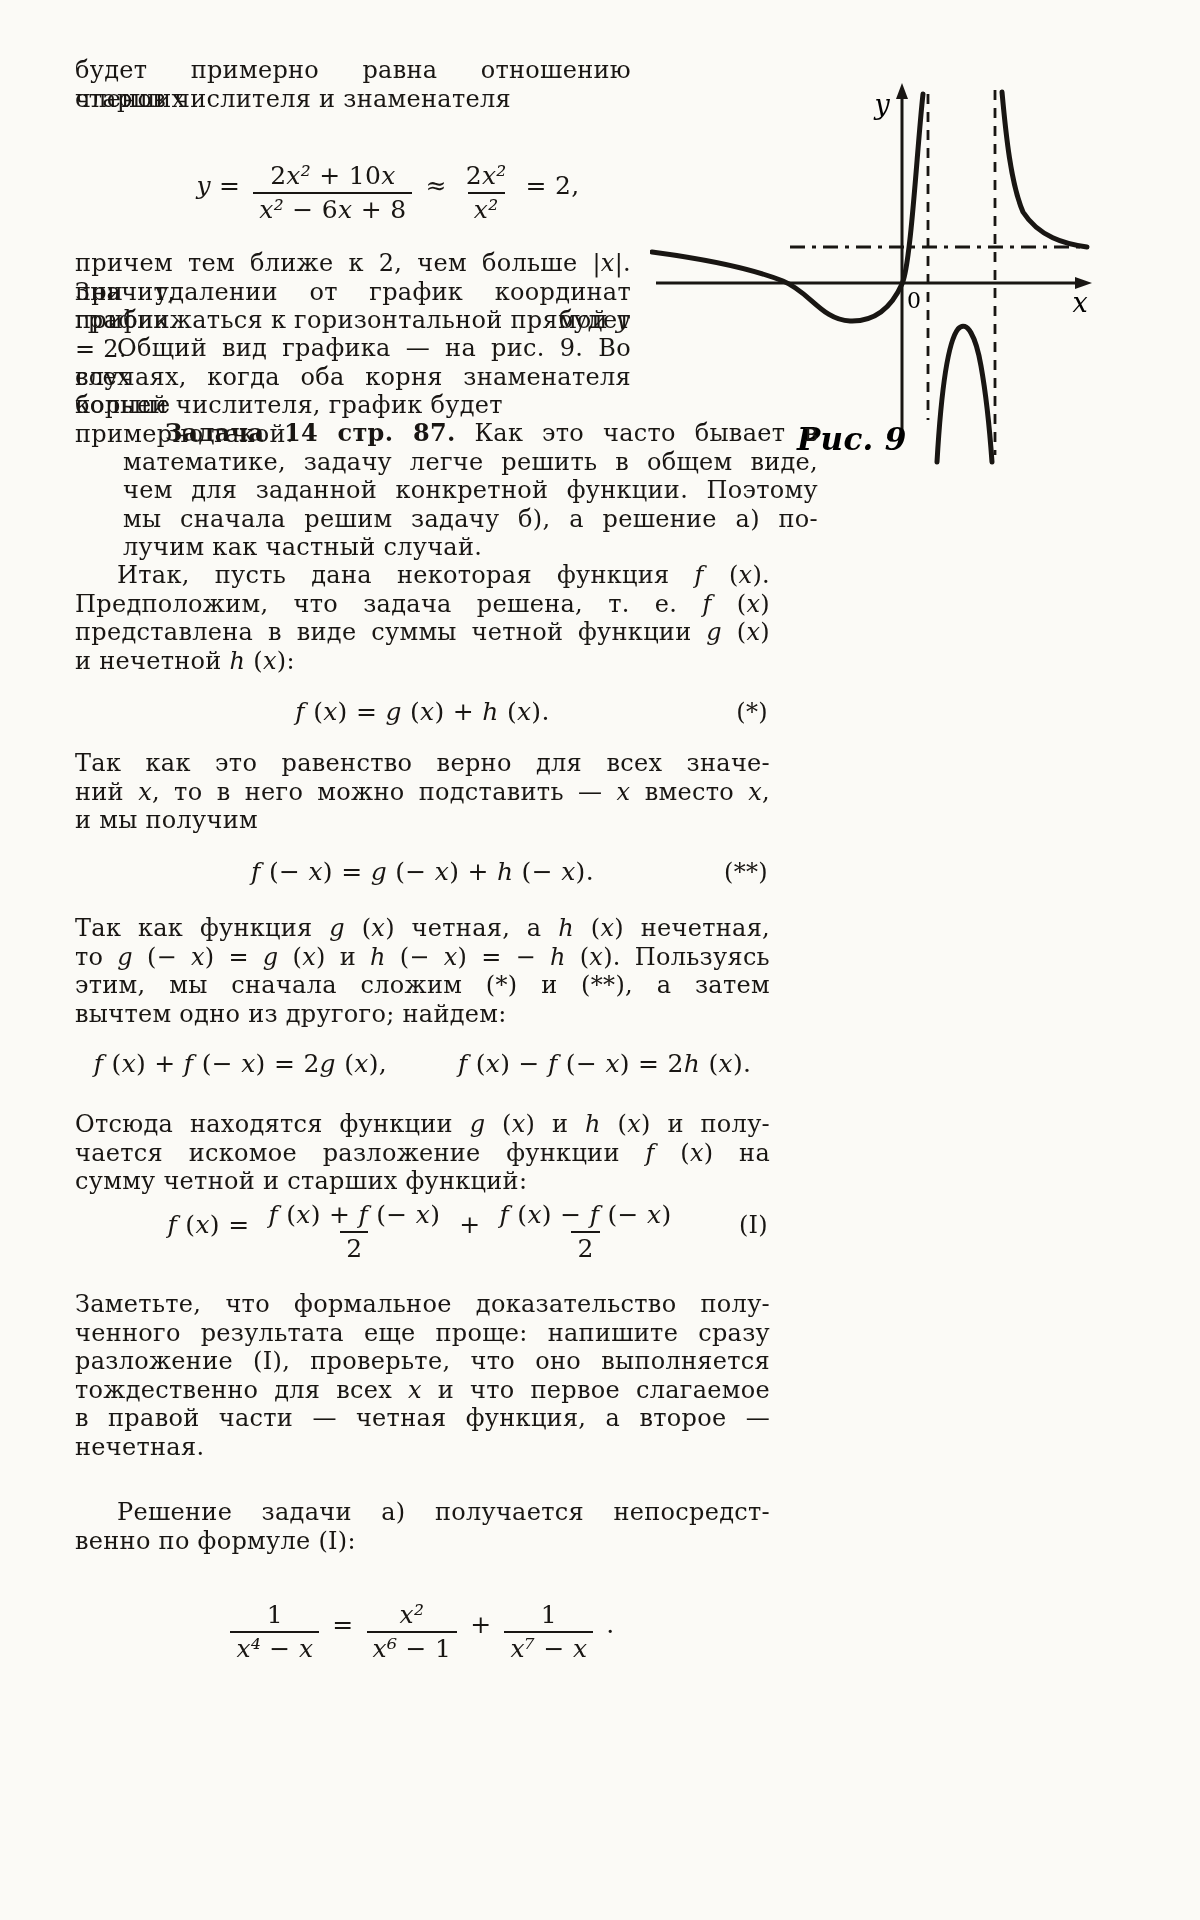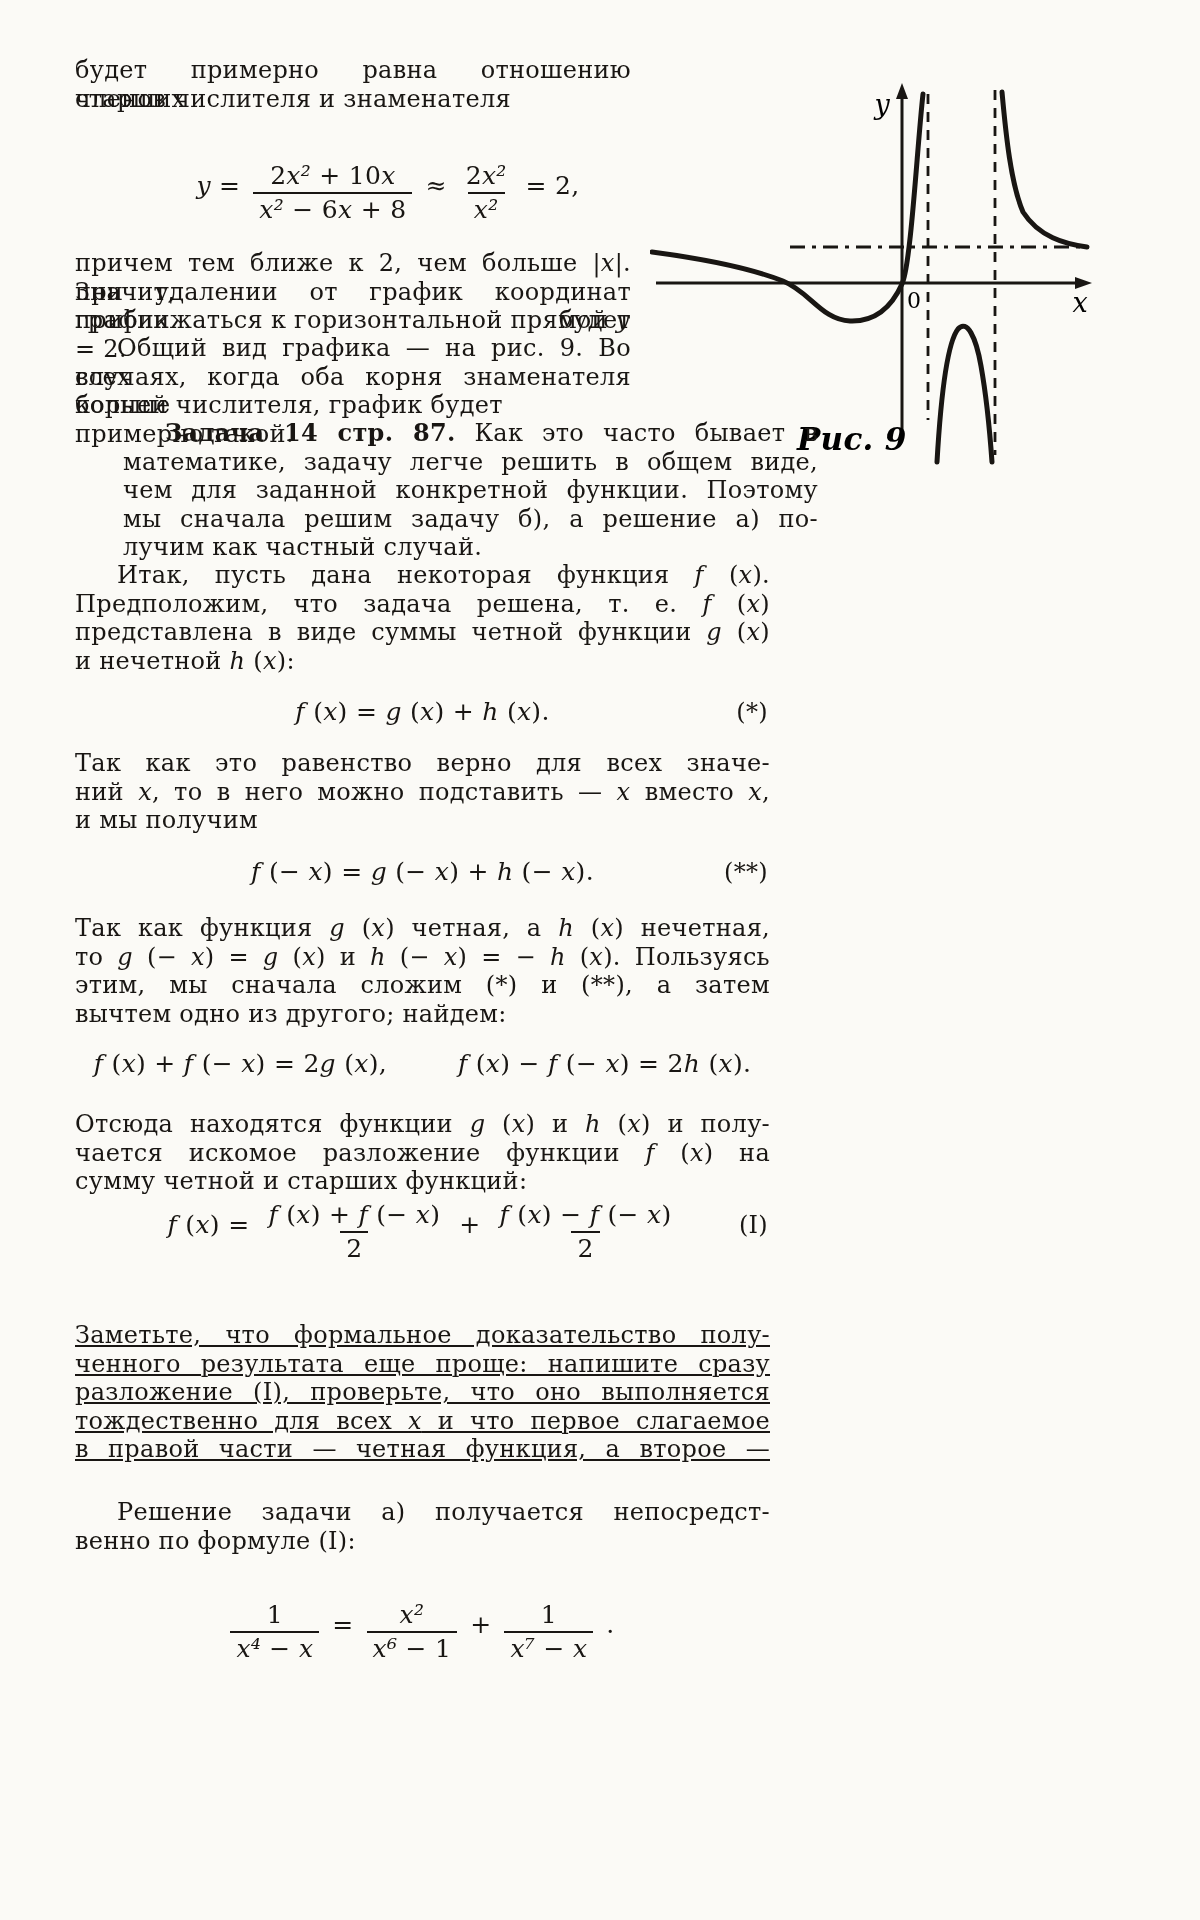--- a/index.html
+++ b/index.html
@@ -144,26 +144,27 @@
             <span class="den">2</span>
           </span>
           <span>+</span>
           <span class="fr">
             <span class="num"><i>f</i> (<i>x</i>) − <i>f</i> (− <i>x</i>)</span>
             <span class="den">2</span>
           </span>
         </div>
         <span class="fm-label">(I)</span>
       </div>
-      <div class="para" style="top: 1321px; width: 695px; text-decoration: underline;">
+      <div class="para" style="top: 1290px; width: 695px;">
         <div class="ln just">Заметьте, что формальное доказательство полу-</div>
         <div class="ln just">ченного результата еще проще: напишите сразу</div>
         <div class="ln just">разложение (I), проверьте, что оно выполняется</div>
         <div class="ln just">тождественно для всех <i>x</i> и что первое слагаемое</div>
         <div class="ln just">в правой части — четная функция, а второе —</div>
+        <div class="ln">нечетная.</div>
       </div>
       <div class="para" style="top: 1498px; width: 695px;">
         <div class="ln just" style="text-indent: 42px;">Решение задачи а) получается непосредст-</div>
         <div class="ln">венно по формуле (I):</div>
       </div>
       <div class="formula" style="top: 1586px; width: 695px;">
         <div class="fm">
           <span class="fr">
             <span class="num">1</span>
             <span class="den"><i>x⁴</i> − <i>x</i></span>

